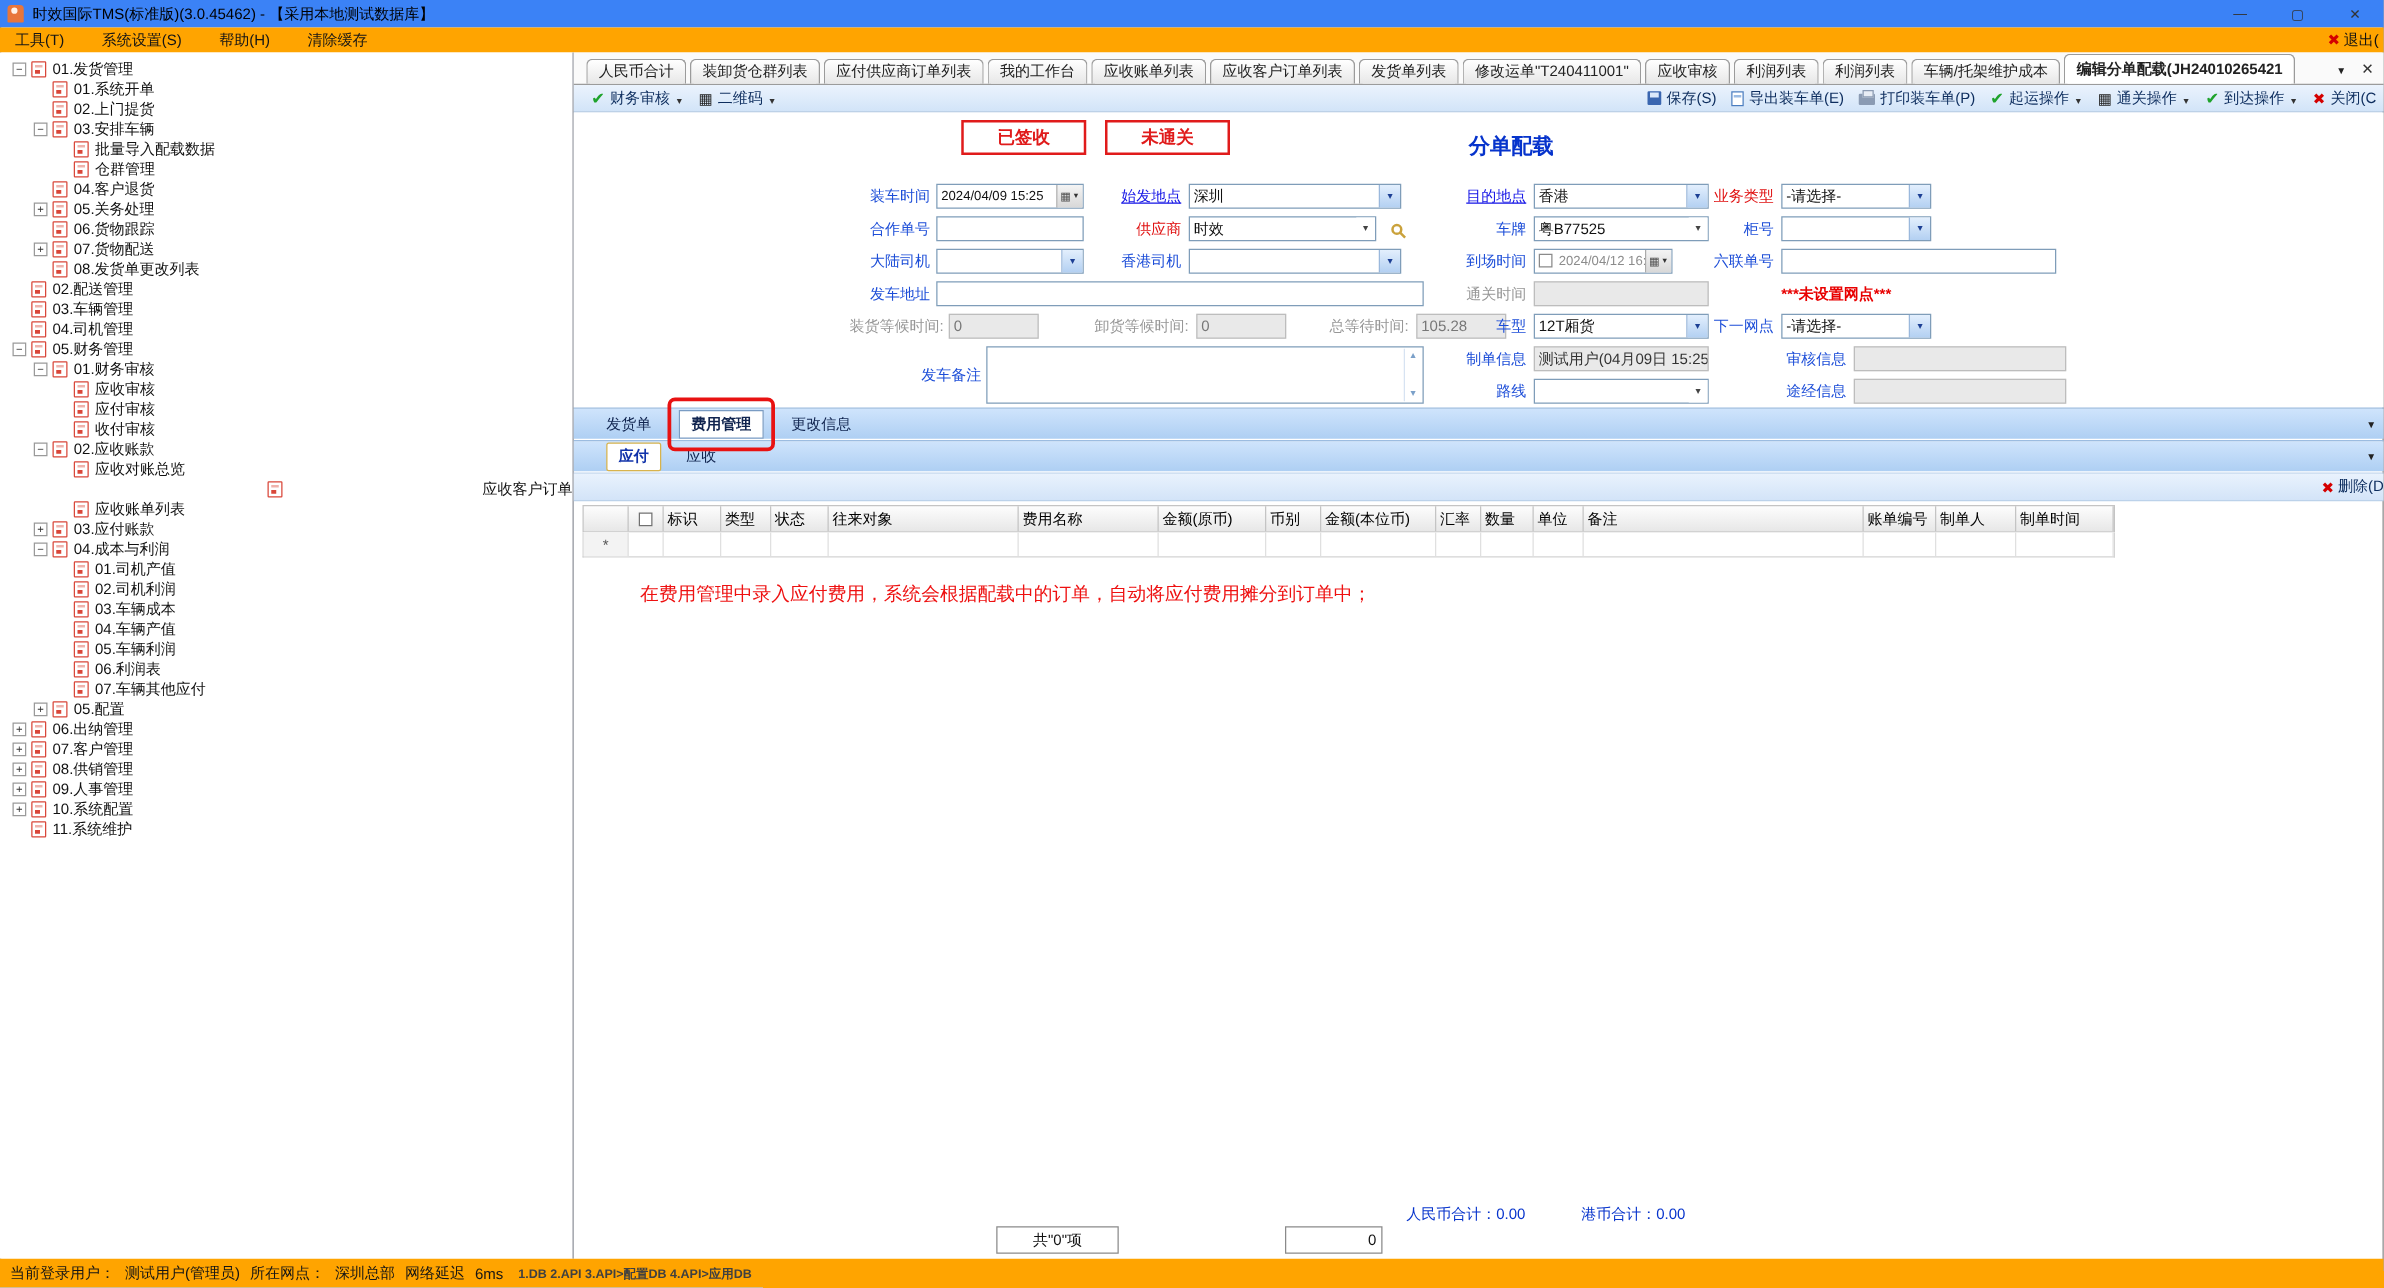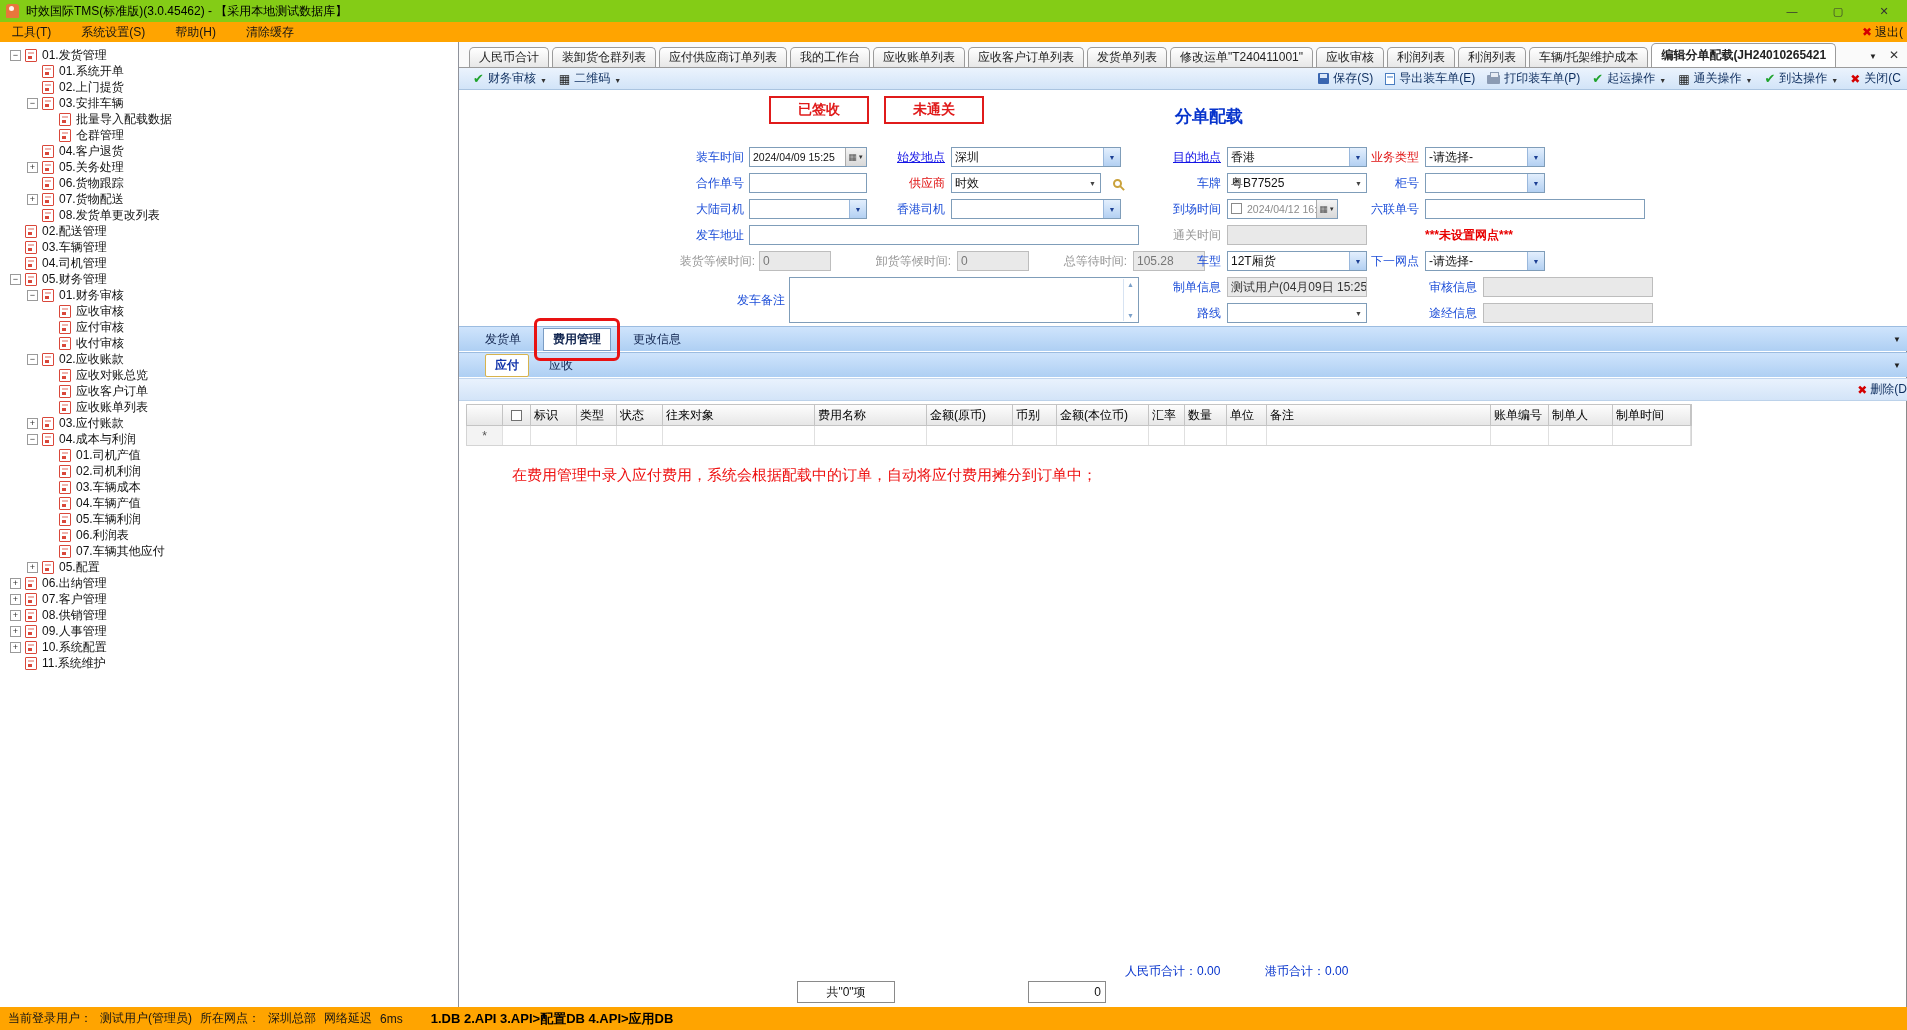--- a/index.html
+++ b/index.html
@@ -4,21 +4,21 @@
 <style>
   * { margin:0; padding:0; box-sizing:border-box; }
   html,body { width:1907px; height:1030px; }
   body {
     position:relative; background:#fff; overflow:hidden;
     font-family:"Liberation Sans","DejaVu Sans",sans-serif; font-size:12px; color:#111;
     outline:1px solid #8a8a8a; outline-offset:-1px;
   }
 
   
-  .titlebar { position:absolute; left:0; top:0; right:0; height:22px; background:#84cc16; display:flex; align-items:center; }
+  .titlebar { position:absolute; left:0; top:0; right:0; height:22px; background:#3b82f6; display:flex; align-items:center; }
   .app-icon { width:13px; height:14px; margin-left:6px; background:#e8763c; border-radius:3px 3px 1px 1px; position:relative; }
   .app-icon::after { content:""; position:absolute; left:3px; top:2px; width:5px; height:5px; background:#fff3ea; border-radius:50%; }
   .title-text { margin-left:7px; font-size:12px; color:#000; }
   .win-controls { position:absolute; right:0; top:0; height:22px; display:flex; }
   .win-btn { width:46px; height:22px; display:flex; align-items:center; justify-content:center; font-size:11px; color:#333; }
 
   
   .menubar { position:absolute; left:0; top:22px; right:0; height:20px; background:#ffa400; display:flex; align-items:center; padding-left:12px; gap:30px; }
   .menu-item { color:#151515; }
   .menu-exit { position:absolute; right:4px; display:flex; align-items:center; gap:3px; }
@@ -110,21 +110,21 @@
   .gcheck { width:11px; height:11px; border:1px solid #707070; background:#fff; display:inline-block; }
   .fee-hint { position:absolute; left:512px; top:466px; color:#ee1111; font-size:15px; }
 
   
   .totals { position:absolute; top:963px; color:#0633cc; font-size:12px; }
   .pagebox { position:absolute; top:981px; height:22px; border:1px solid #8a8a8a; background:#fff; font-size:12px; }
   .pagebox.count { left:797px; width:98px; display:flex; align-items:center; justify-content:center; }
   .pagebox.value { left:1028px; width:78px; text-align:right; line-height:20px; padding-right:4px; }
   .statusbar { position:absolute; left:0; right:0; top:1007px; height:23px; background:#ffa400; display:flex; align-items:center; padding-left:8px; }
   .statusbar span { margin-right:8px; color:#151515; }
-  .statusbar .db { color:#000000; font-weight:bold; font-size:13px; margin-left:20px; white-space:nowrap; }
+  .statusbar .db { color:#404040; font-weight:bold; font-size:10px; margin-left:4px; white-space:nowrap; }
 </style>
 </head>
 <body>
 
 <div class="titlebar">
   <span class="app-icon"></span>
   <span class="title-text">时效国际TMS(标准版)(3.0.45462) -  【采用本地测试数据库】</span>
   <div class="win-controls">
     <span class="win-btn">—</span>
     <span class="win-btn">▢</span>
@@ -243,21 +243,21 @@
       <div class="tnode" style="padding-left: 27px;">
         <span class="tbox">−</span>
         <span class="ticon"></span>
         <span class="tlabel">02.应收账款</span>
       </div>
       <div class="tnode" style="padding-left: 44px;">
         <span class="tspace"></span>
         <span class="ticon"></span>
         <span class="tlabel">应收对账总览</span>
       </div>
-      <div class="tnode" style="padding-left: 44px;">
+      <div class="tnode" style="padding-left: 44px; justify-content: space-between;">
         <span class="tspace"></span>
         <span class="ticon"></span>
         <span class="tlabel">应收客户订单</span>
       </div>
       <div class="tnode" style="padding-left: 44px;">
         <span class="tspace"></span>
         <span class="ticon"></span>
         <span class="tlabel">应收账单列表</span>
       </div>
       <div class="tnode" style="padding-left: 27px;">

